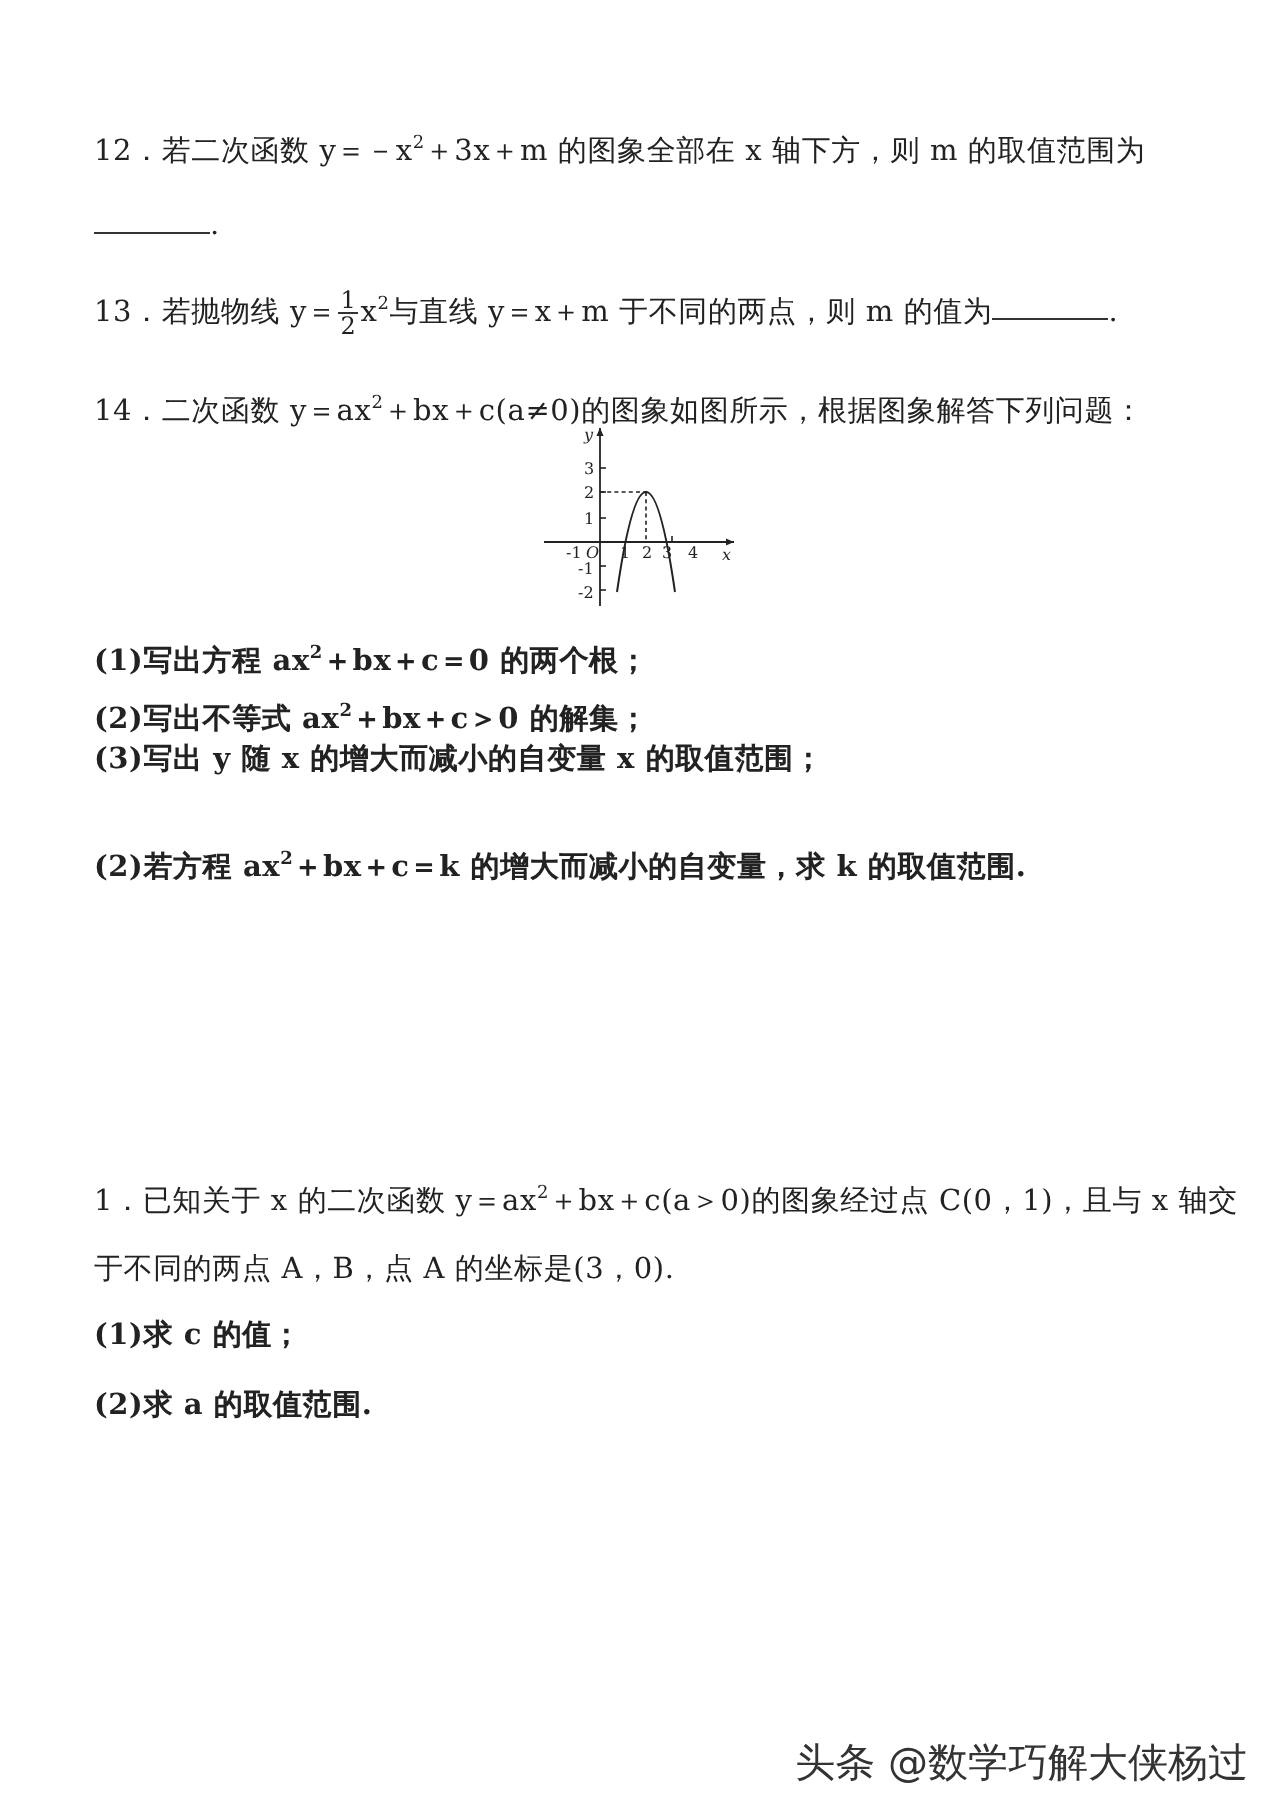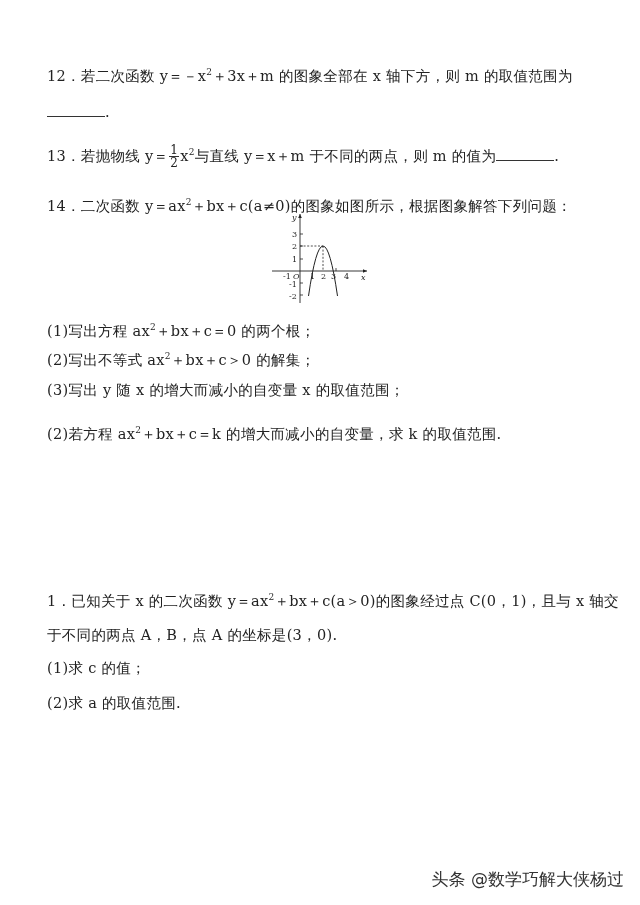--- a/index.html
+++ b/index.html
@@ -5,34 +5,34 @@
     html, body { margin: 0; padding: 0; background: #ffffff; }
     body {
       width: 640px; height: 905px; position: relative; overflow: hidden;
       font-family: "DejaVu Serif", "Liberation Serif", serif;
       color: #222222;
     }
     .line {
       position: absolute; left: 47px; font-size: 14.5px; line-height: 20px;
       white-space: nowrap; letter-spacing: 0.3px;
     }
-    .sub { left: 47px; }
+    .sub { left: 47px; font-weight: bold; }
     .blank {
       display: inline-block; border-bottom: 1px solid #333; height: 14px;
       vertical-align: baseline;
     }
     .frac {
       display: inline-flex; flex-direction: column; align-items: center;
       vertical-align: middle; font-size: 12px; line-height: 12px; margin: 0 1px;
     }
     .frac .num { border-bottom: 1px solid #333; padding: 0 1px; }
     sup { font-size: 9px; vertical-align: 6px; line-height: 0; }
     .graph { position: absolute; left: 270px; top: 210px; width: 100px; height: 95px; }
     .watermark {
-      position: absolute; right: 16px; top: 868px; font-size: 17px;
+      position: absolute; right: 16px; top: 868px; font-size: 20px;
       font-family: "DejaVu Sans", "Liberation Sans", sans-serif; color: #333;
       text-shadow: 0 0 2px #fff, 0 0 2px #fff;
     }
   </style>
 </head>
 <body>
 
 <div class="line" style="top:66px">
   <span>12．</span><span>若二次函数 y＝－x</span><sup>2</sup><span>＋3x＋m 的图象全部在 x 轴下方，则 m 的取值范围为</span>
 </div>
@@ -86,21 +86,21 @@
     <text x="74" y="69">4</text>
   </g>
 </svg>
 
 <div class="line sub" style="top:321px">
   <span>(1)写出方程 ax</span><sup>2</sup><span>＋bx＋c＝0 的两个根；</span>
 </div>
 <div class="line sub" style="top:350px">
   <span>(2)写出不等式 ax</span><sup>2</sup><span>＋bx＋c＞0 的解集；</span>
 </div>
-<div class="line sub" style="top:380px">
+<div class="line sub" style="top:370px">
   <span>(3)写出 y 随 x 的增大而减小的自变量 x 的取值范围；</span>
 </div>
 <div class="line sub" style="top:424px">
   <span>(2)若方程 ax</span><sup>2</sup><span>＋bx＋c＝k 的增大而减小的自变量，求 k 的取值范围.</span>
 </div>
 
 <div class="line" style="top:591px">
   <span>1．</span><span>已知关于 x 的二次函数 y＝ax</span><sup>2</sup><span>＋bx＋c(a＞0)的图象经过点 C(0，1)，且与 x 轴交</span>
 </div>
 <div class="line" style="top:625px">

